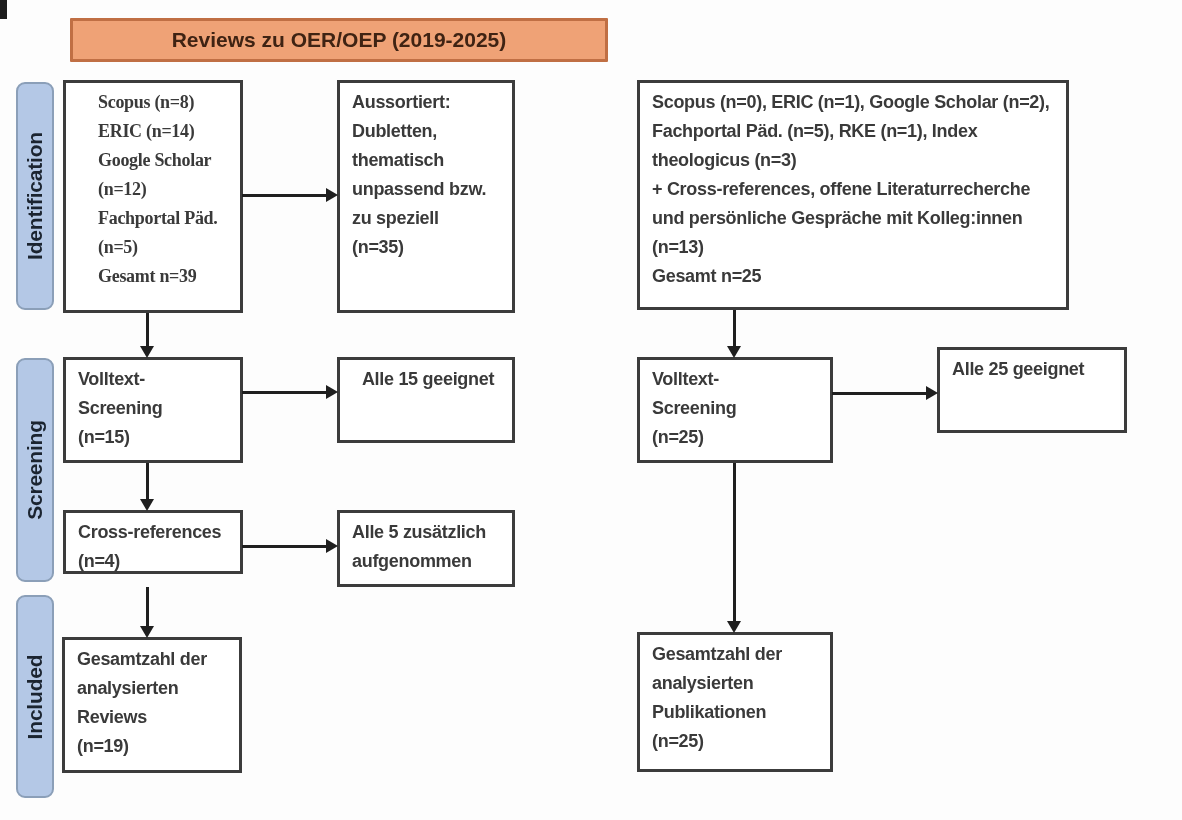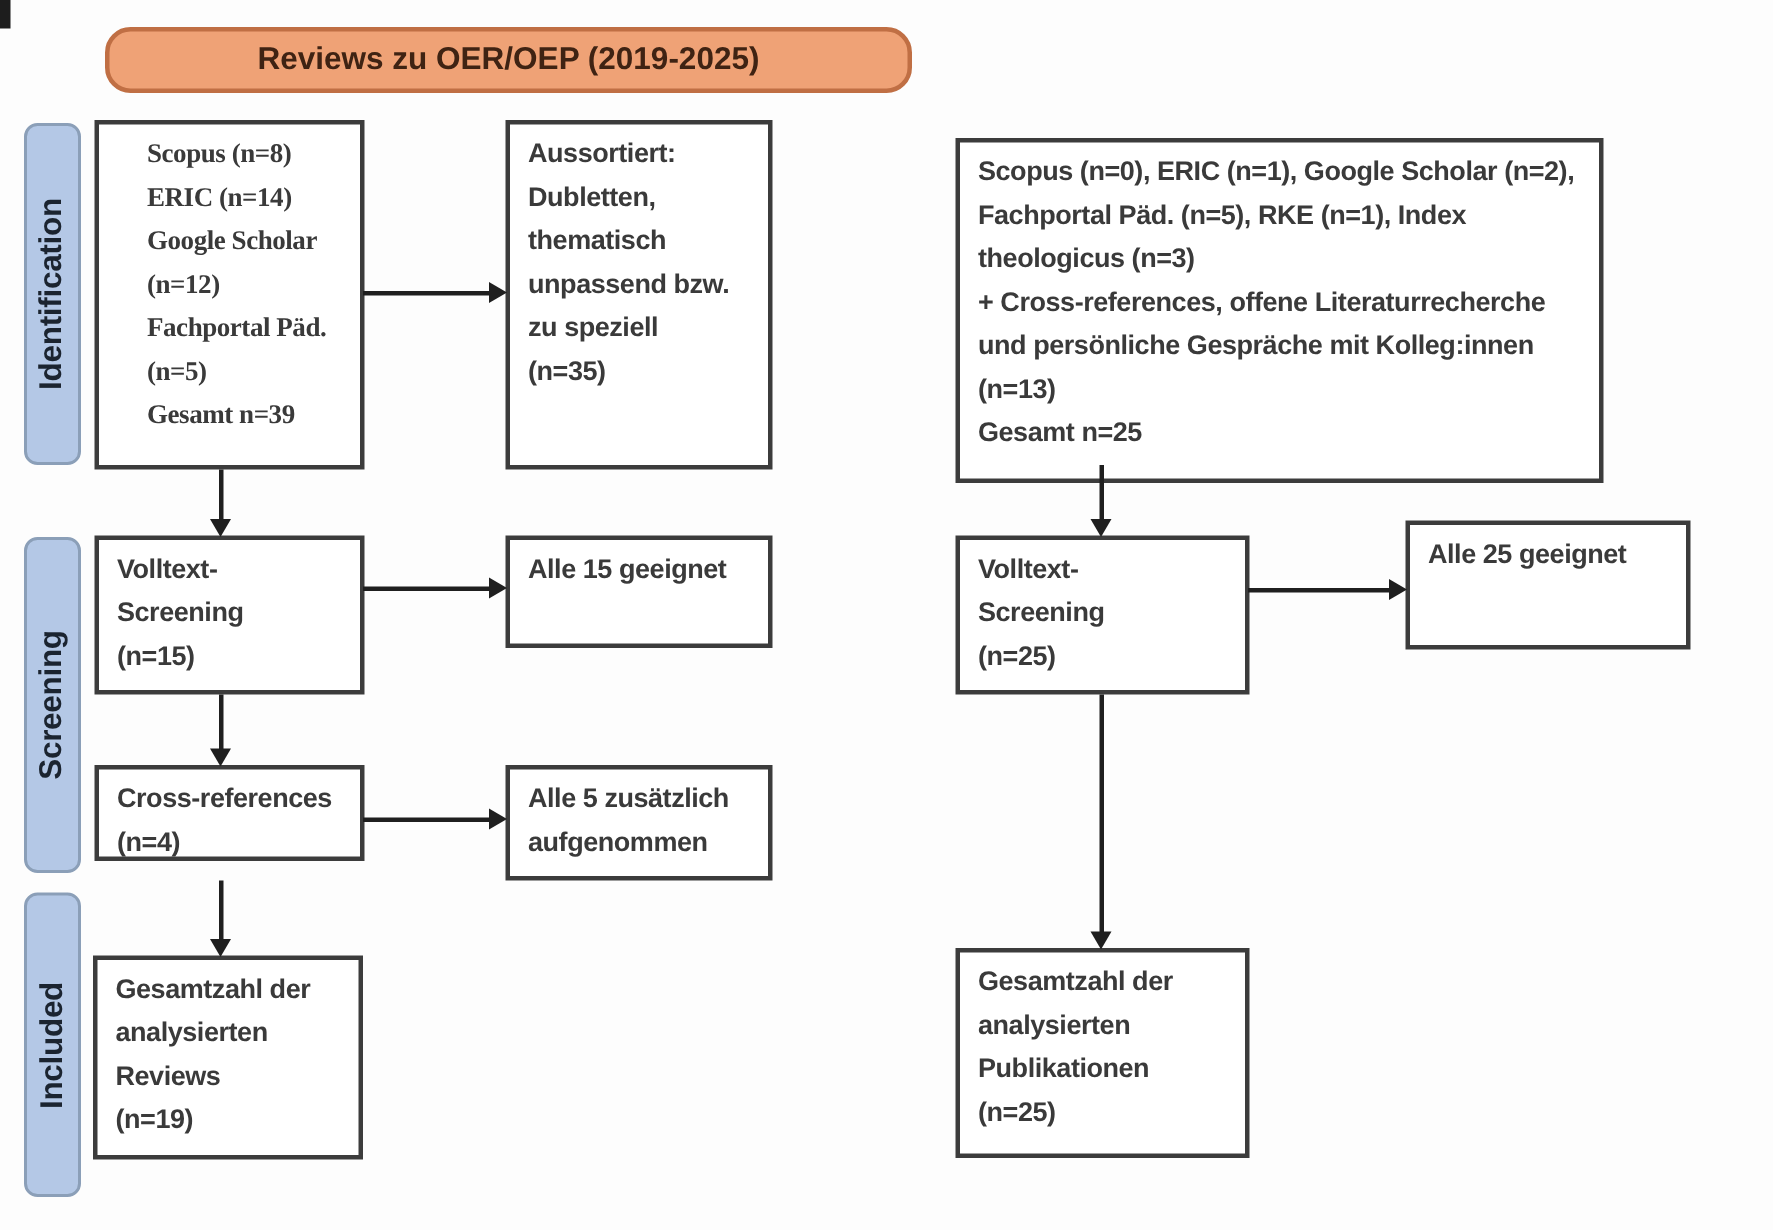--- a/index.html
+++ b/index.html
@@ -8,21 +8,21 @@
     width: 1182px;
     height: 820px;
     background: #fdfdfd;
     font-family: "Liberation Sans", sans-serif;
     overflow: hidden;
   }
   .header {
     position: absolute;
     background: var(--header-fill);
     border: 3px solid var(--header-border);
-    border-radius: 17px;
+    border-radius: 1px;
     color: var(--header-text);
     font-weight: bold;
     font-size: 21px;
     display: flex;
     align-items: center;
     justify-content: center;
     box-sizing: border-box;
     white-space: nowrap;
   }
   .stage {
@@ -97,31 +97,31 @@
 Gesamt n=39</div>
   <div class="box" style="left:337px; top:80px; width:178px; height:233px;">Aussortiert:
 Dubletten,
 thematisch
 unpassend bzw.
 zu speziell
 (n=35)</div>
   <div class="box" style="left:63px; top:357px; width:180px; height:106px;">Volltext-
 Screening
 (n=15)</div>
-  <div class="box" style="left:337px; top:357px; width:178px; height:75px;">Alle 15 geeignet</div>
+  <div class="box" style="left:337px; top:357px; width:178px; height:86px;text-align:center;">Alle 15 geeignet</div>
   <div class="box" style="left:63px; top:510px; width:180px; height:64px;">Cross-references
 (n=4)</div>
   <div class="box" style="left:337px; top:510px; width:178px; height:77px;">Alle 5 zusätzlich
 aufgenommen</div>
   <div class="box" style="left:62px; top:637px; width:180px; height:136px;">Gesamtzahl der
 analysierten
 Reviews
 (n=19)</div>
 
-  <div class="box" style="left:637px; top:92px; width:432px; height:230px;">Scopus (n=0), ERIC (n=1), Google Scholar (n=2),
+  <div class="box" style="left:637px; top:80px; width:432px; height:230px;">Scopus (n=0), ERIC (n=1), Google Scholar (n=2),
 Fachportal Päd. (n=5), RKE (n=1), Index
 theologicus (n=3)
 + Cross-references, offene Literaturrecherche
 und persönliche Gespräche mit Kolleg:innen
 (n=13)
 Gesamt n=25</div>
   <div class="box" style="left:637px; top:357px; width:196px; height:106px;">Volltext-
 Screening
 (n=25)</div>
   <div class="box" style="left:937px; top:347px; width:190px; height:86px;">Alle 25 geeignet</div>

